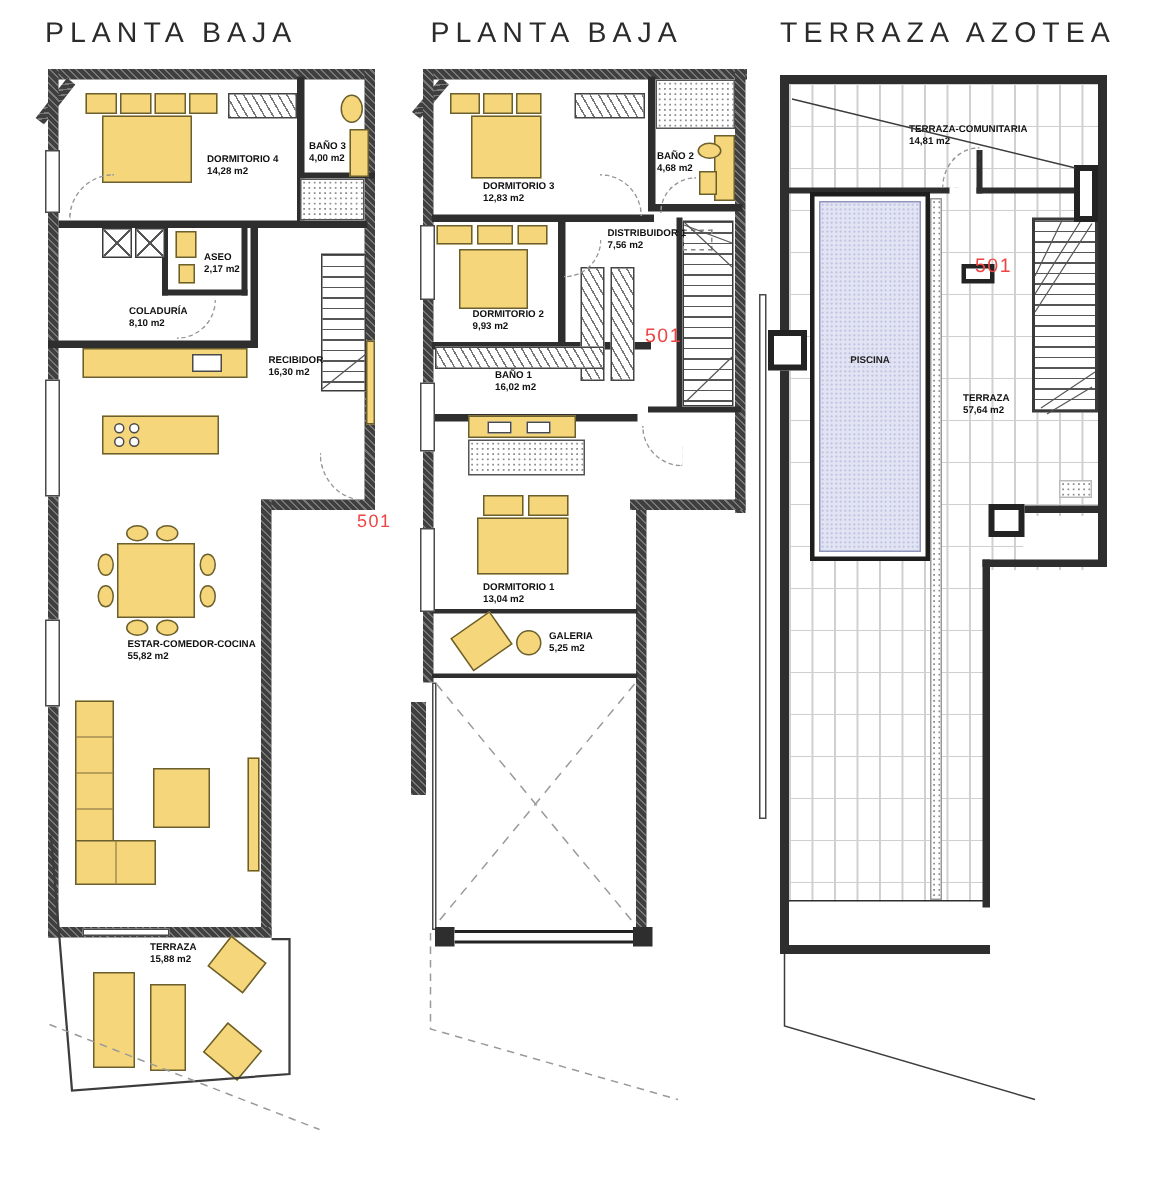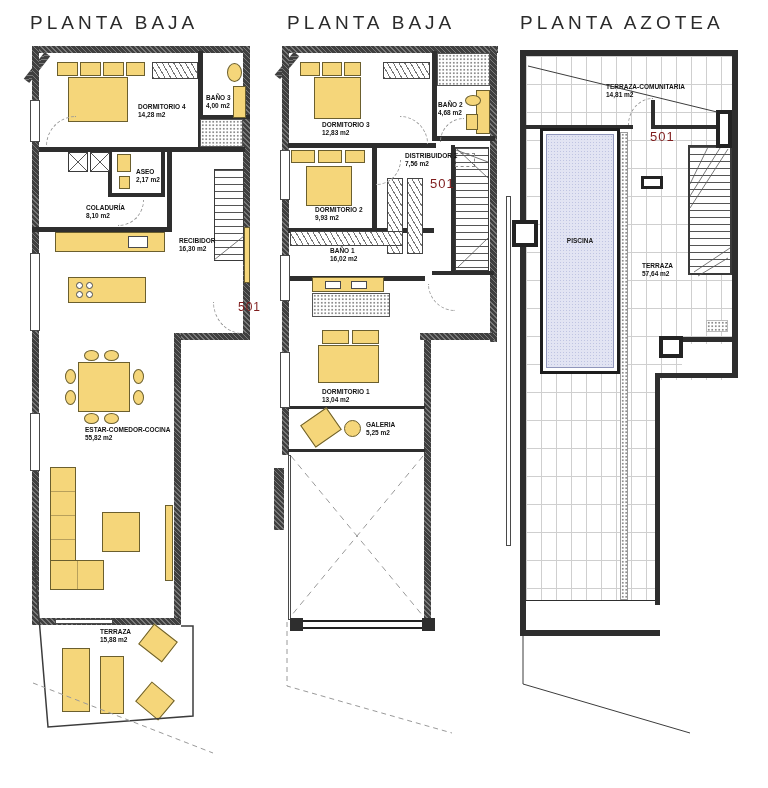--- a/index.html
+++ b/index.html
@@ -3,21 +3,21 @@
 <meta charset="utf-8">
 <style>
   html,body{margin:0;padding:0;background:#fff;}
   .canvas{position:relative;width:768px;height:788px;background:#fff;overflow:hidden;
           font-family:"Liberation Sans",sans-serif;}
   .plan{position:absolute;inset:0;padding-left:28px;}
   .plan-title{position:absolute;font:400 19px "Liberation Sans",sans-serif;letter-spacing:4px;
               color:#2b2b2b;white-space:nowrap;}
   .lbl{position:absolute;font:700 6.5px/1.25 "Liberation Sans",sans-serif;color:#111;white-space:nowrap;}
   .lbl span{display:block;}
-  .tag{position:absolute;font:400 13px "Liberation Sans",sans-serif;color:#7f1d1d;letter-spacing:1px;}
+  .tag{position:absolute;font:400 13px "Liberation Sans",sans-serif;color:#ef4444;letter-spacing:1px;margin-top:40px;}
   .tag.small{font-size:12px;}
   .w{position:absolute;background:#3f3f3f;
      background-image:repeating-linear-gradient(45deg,rgba(255,255,255,.3) 0 1px,rgba(255,255,255,0) 1px 3.5px);}
   .wd{position:absolute;background:#2e2e2e;}
   .thin{position:absolute;background:#fff;border:1px solid #4a4a4a;box-sizing:border-box;}
   .furn{position:absolute;background:#f5d67a;border:1px solid #6b5f2e;box-sizing:border-box;}
   .stripe{position:absolute;background-color:#fff;border:1px solid #444;box-sizing:border-box;
           background-image:repeating-linear-gradient(60deg,#777 0 1px,transparent 1px 5px);}
   .dots{position:absolute;background-color:#fff;border:1px solid #555;box-sizing:border-box;
         background-image:radial-gradient(circle,#8d8d8d .7px,transparent .9px);background-size:3.5px 3.5px;}
@@ -250,21 +250,21 @@
       <span>13,04 m2</span>
     </div>
     <div class="lbl" style="left:366px;top:421px">
       <span>GALERIA</span>
       <span>5,25 m2</span>
     </div>
     <div class="tag" style="left:430px;top:176px">501</div>
   </div>
 
   <div class="plan">
-    <div class="plan-title" style="left:520px;top:12px">PLANTA AZOTEA</div>
+    <div class="plan-title" style="left:520px;top:12px">TERRAZA AZOTEA</div>
 
     <div class="tiles" style="left:526px;top:56px;width:206px;height:546px"></div>
     <div class="white" style="left:660px;top:380px;width:78px;height:226px"></div>
     <div class="white" style="left:682px;top:344px;width:52px;height:30px"></div>
     <div class="white" style="left:526px;top:601px;width:134px;height:30px"></div>
     <div class="wd" style="left:526px;top:600px;width:134px;height:1px"></div>
 
     <div class="wd" style="left:520px;top:50px;width:218px;height:6px"></div>
     <div class="wd" style="left:520px;top:50px;width:6px;height:586px"></div>
     <div class="wd" style="left:732px;top:50px;width:6px;height:328px"></div>

